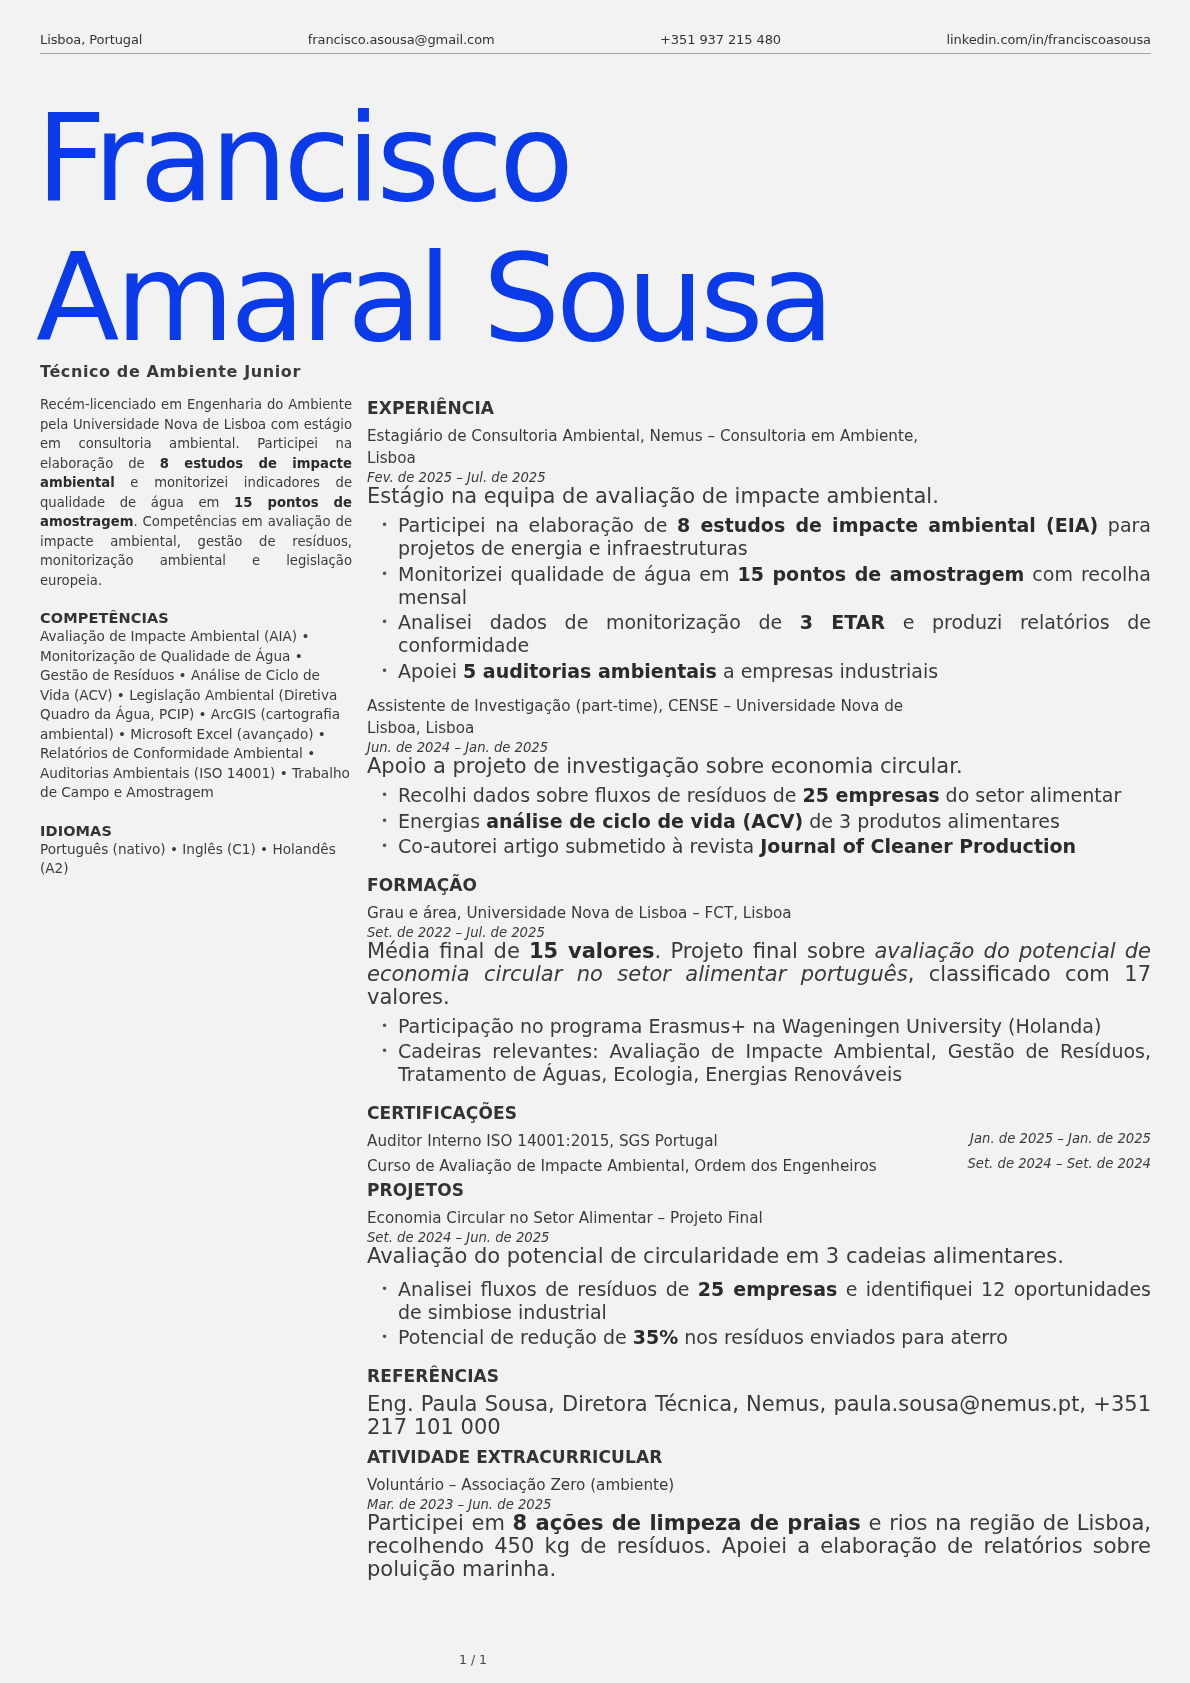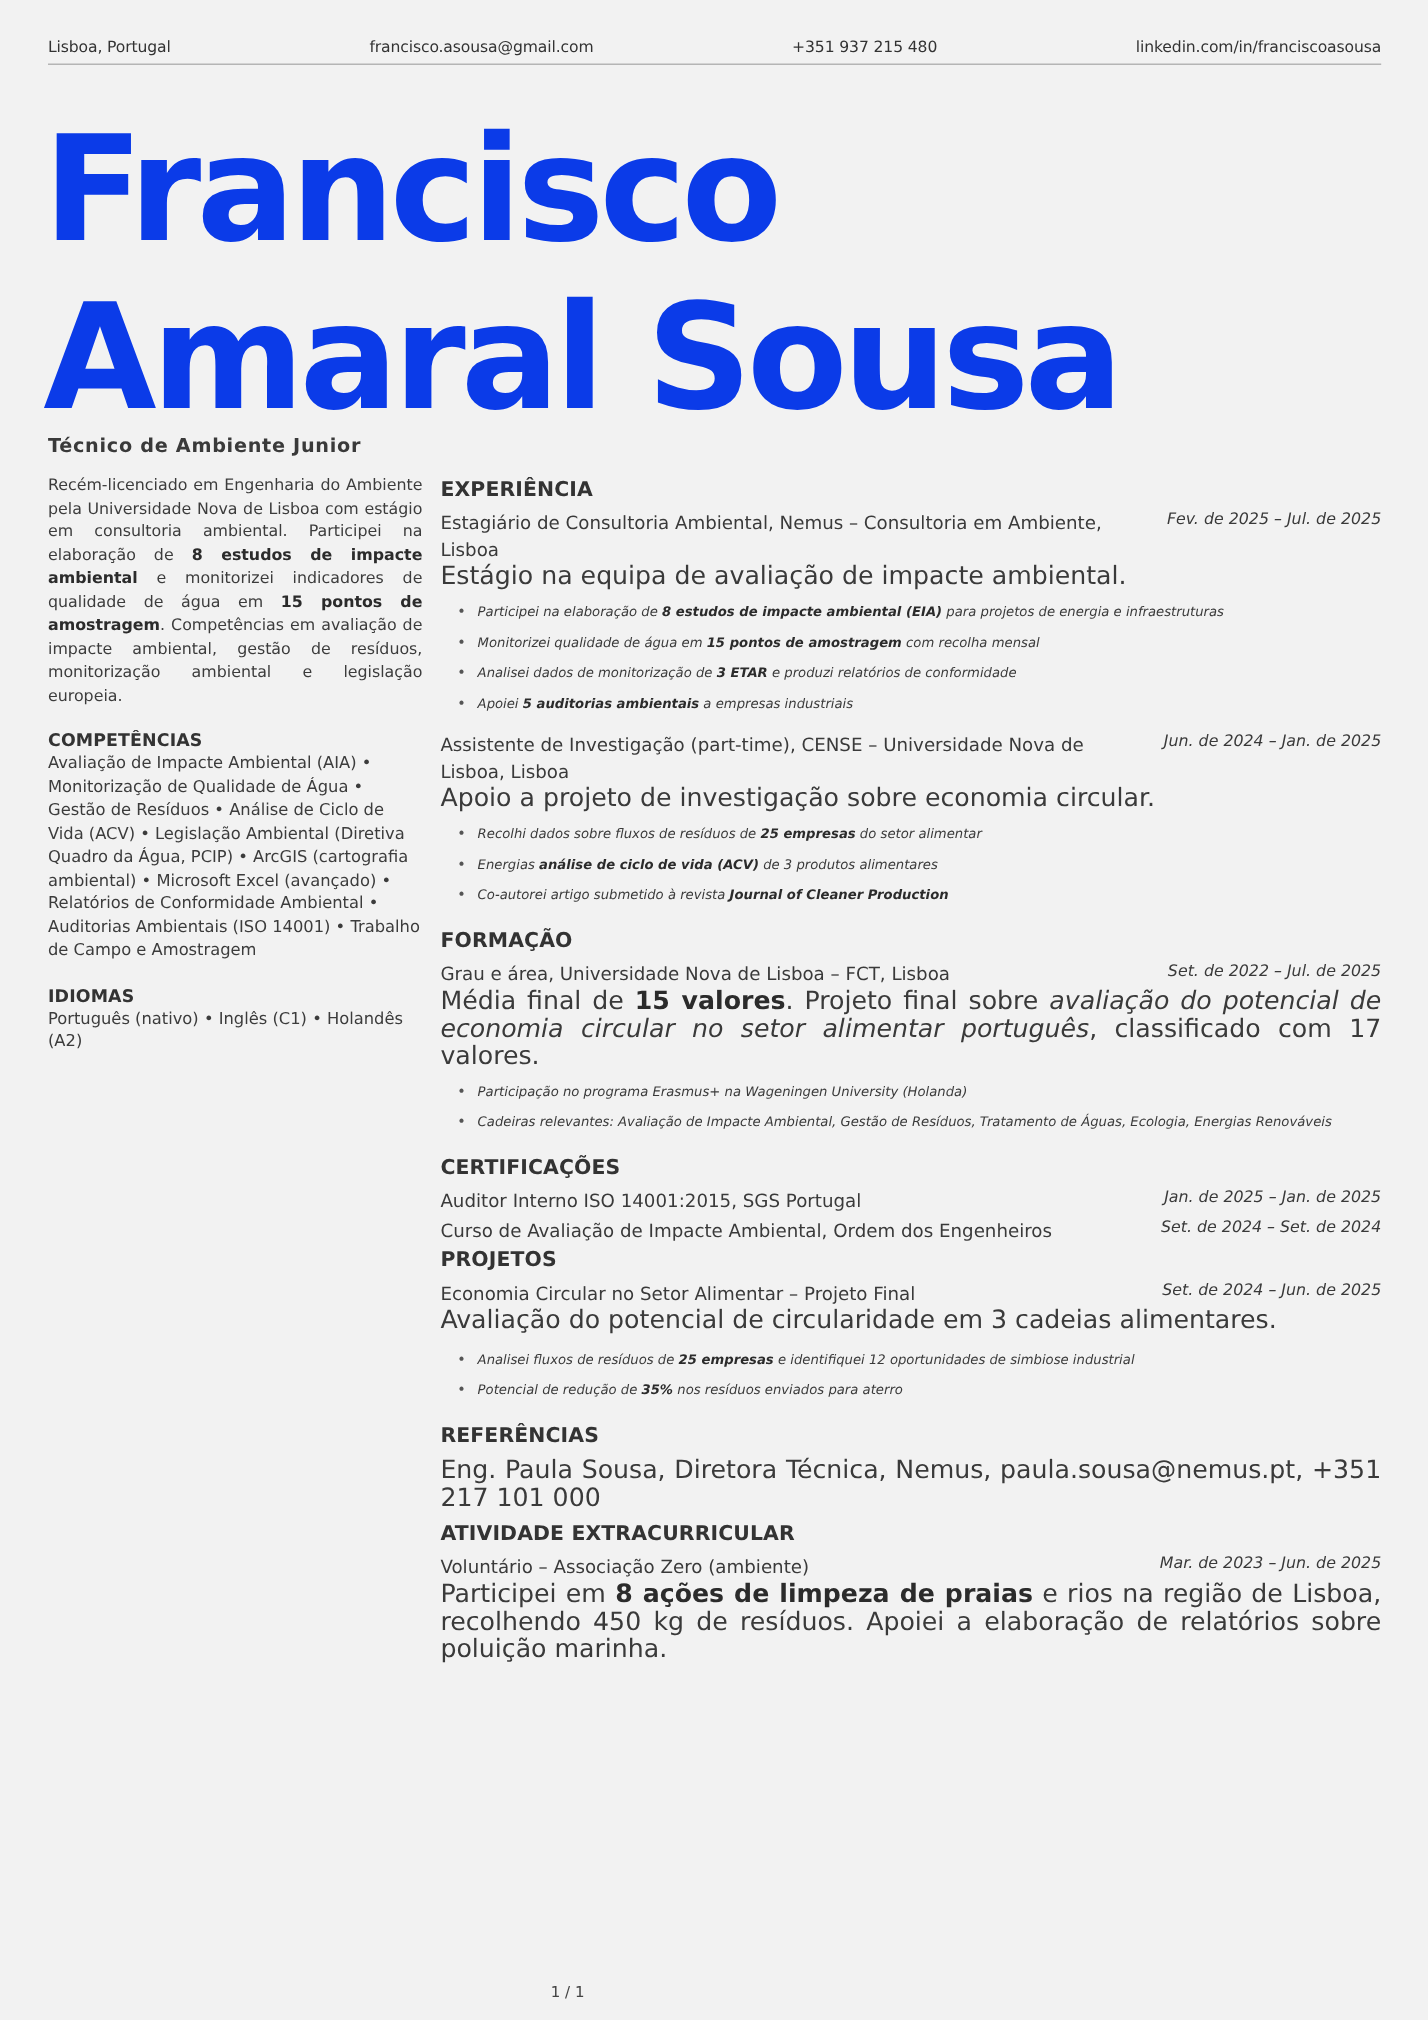--- a/index.html
+++ b/index.html
@@ -19,21 +19,21 @@
       font-size: 13px; color: #333;
       padding-bottom: 6px;
       border-bottom: 1.5px solid #a6a6a6;
     }
     .contact-bar span { white-space: nowrap; letter-spacing: -0.1px; }
 
     
     .name {
       position: absolute; top: 88px; left: -4px;
       font-family: "DejaVu Sans", "Liberation Sans", sans-serif;
-      font-weight: bold; color: #0b3be8;
+      font-weight: normal; color: #0b3be8;
       font-size: 122px; line-height: 140px; letter-spacing: -4px;
     }
     .name div { white-space: nowrap; }
 
     
     .left-col { position: absolute; top: 362px; left: 0; width: 312px; }
     .job-title {
       font-weight: bold; font-size: 16px; color: #3a3a3a;
       letter-spacing: 0.6px; margin-bottom: 14px; white-space: nowrap;
     }
@@ -41,31 +41,30 @@
     .summary b { color: #2b2b2b; }
     .left-heading { font-weight: bold; font-size: 14.5px; color: #333; margin-top: 20px; margin-bottom: 1px; letter-spacing: 0.1px; }
     .left-text { font-size: 13.6px; line-height: 19.5px; color: #3c3c3c; }
 
     
     .right-col { position: absolute; top: 398px; left: 327px; width: 784px; }
     .section-heading {
       font-weight: bold; font-size: 17px; color: #333; letter-spacing: 0.1px;
       margin-bottom: 7px;
     }
-    .entry-head { display: flex; justify-content: space-between; align-items: flex-start; }
+    .entry-head { display: flex; justify-content: space-between; align-items: flex-start; flex-direction: column; }
     .entry-title { font-size: 15.2px; line-height: 22px; color: #3a3a3a; max-width: 590px; }
     .entry-date { font-size: 13.2px; font-style: italic; color: #3a3a3a; white-space: nowrap; padding-top: 1px; }
     .entry-desc { font-size: 21px; line-height: 23px; color: #3a3a3a; text-align: justify; }
     .entry-desc b { color: #2b2b2b; }
     ul.bullets { list-style: none; margin: 6px 0 0 0; padding: 0 0 0 14px; }
     ul.bullets li {
       position: relative; padding-left: 17px;
-      font-size: 11px; line-height: 23px; color: #3a3a3a; margin-bottom: 2.5px;
+      font-size: 19px; line-height: 23px; color: #3a3a3a; margin-bottom: 2.5px;
       text-align: justify;
-      font-style: italic;
     }
     ul.bullets li::before {
       content: "\2022"; position: absolute; left: 0; top: 0; font-size: 12px; color: #555;
     }
     ul.bullets li b { color: #2b2b2b; }
     .gap-sm { height: 10px; }
     .gap-md { height: 14px; }
     .cert-row { display: flex; justify-content: space-between; align-items: flex-start; margin-bottom: 3px; }
 
     .footer-page {

